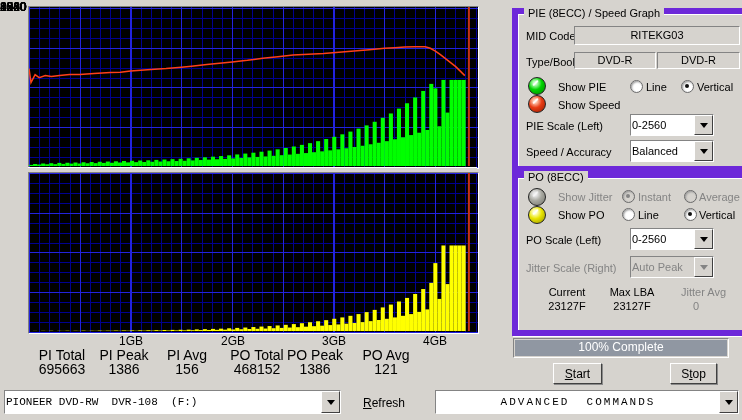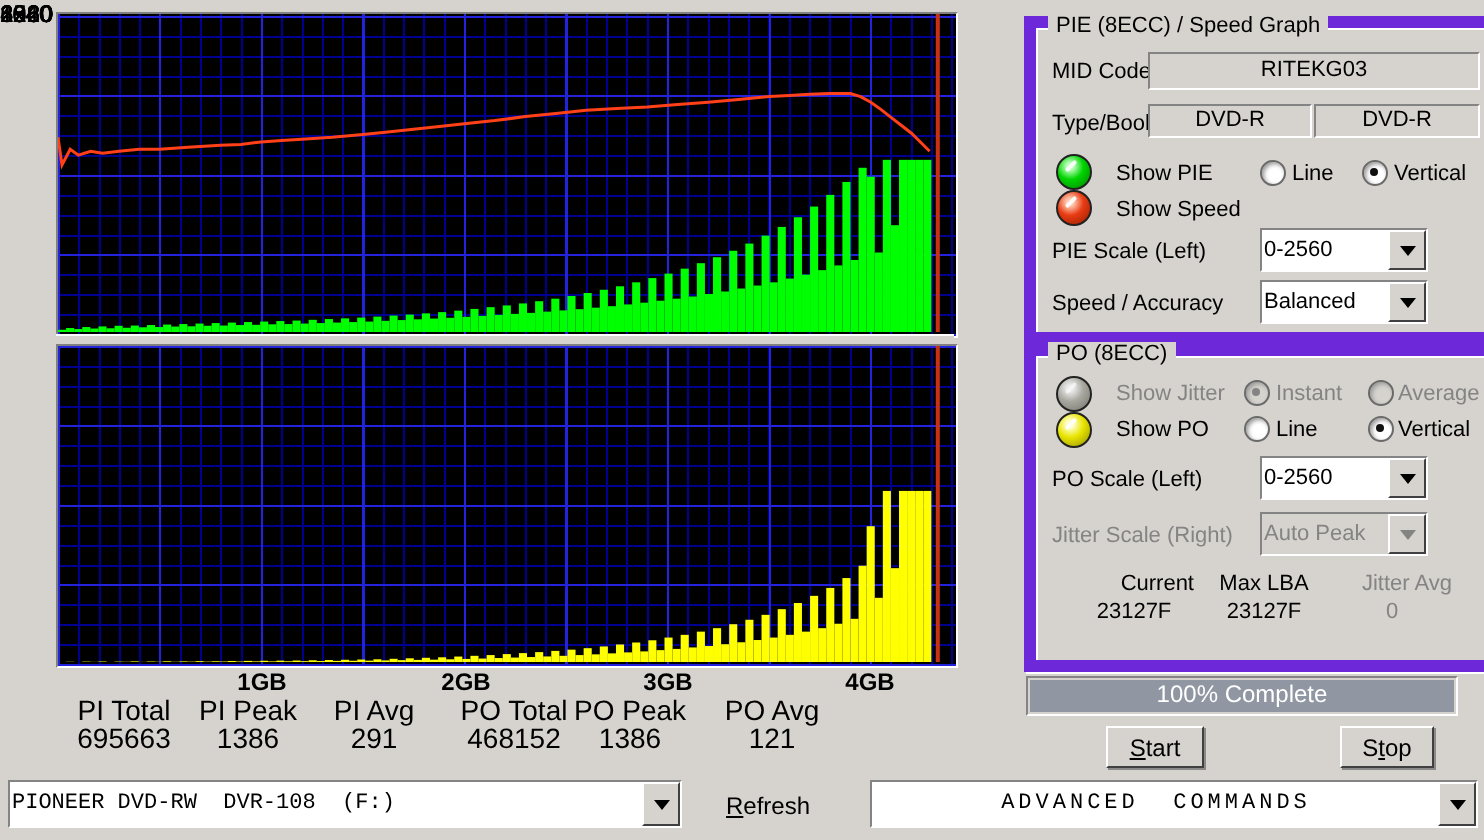--- a/index.html
+++ b/index.html
@@ -12,21 +12,21 @@
     background:
       repeating-linear-gradient(90deg,#2323dd 0 1px,transparent 1px 50.75px),
       repeating-linear-gradient(0deg,#2323dd 0 1px,transparent 1px 39.75px),
       repeating-linear-gradient(90deg,#000090 0 1px,transparent 1px 10.15px),
       repeating-linear-gradient(0deg,#000090 0 1px,transparent 1px 9.94px),
       #000;}
   .plot svg{position:absolute;left:0;top:0;}
   .divider{position:absolute;background:#D6D3CE;border-top:1px solid #fff;border-bottom:1px solid #808080;}
   .tick{position:absolute;font-size:12px;color:#000;}
   .tick.left{width:26px;text-align:right;}
-  .tick.xc{transform:translateX(-50%);font-weight:bold;}
+  .tick.xc{transform:translateX(-50%);}
   
   .stat{position:absolute;width:100px;text-align:center;transform:translateX(-50%);font-size:14px;}
   
   .group{position:absolute;border:6px solid #6d28d9;box-shadow:1px 1px 0 #fff,inset 1px 1px 0 #fff;}
   .group-title{position:absolute;top:-7px;left:6px;background:#D6D3CE;padding:0 4px;font-size:11px;}
   .lbl{position:absolute;font-size:11px;white-space:nowrap;}
   .lbl.dis{color:#848484;}
   
   .field{position:absolute;border:1px solid;border-color:#848484 #fff #fff #848484;
          background:#D6D3CE;text-align:center;font-size:11px;line-height:17px;}
@@ -327,21 +327,21 @@
   <span class="tick xc abs" style="left:435px;top:334px">4GB</span>
 
   <span class="stat" style="left:62px;top:347px">PI Total</span>
   <span class="stat" style="left:124px;top:347px">PI Peak</span>
   <span class="stat" style="left:257px;top:347px">PO Total</span>
   <span class="stat" style="left:187px;top:347px">PI Avg</span>
   <span class="stat" style="left:315px;top:347px">PO Peak</span>
   <span class="stat" style="left:386px;top:347px">PO Avg</span>
   <span class="stat" style="left:62px;top:361px">695663</span>
   <span class="stat" style="left:124px;top:361px">1386</span>
-  <span class="stat" style="left:187px;top:361px">291</span>
+  <span class="stat" style="left:187px;top:361px">156</span>
   <span class="stat" style="left:257px;top:361px">468152</span>
   <span class="stat" style="left:315px;top:361px">1386</span>
   <span class="stat" style="left:386px;top:361px">121</span>
 
   <div class="group" style="left:512px;top:8px;width:224px;height:152px">
     <span class="group-title">PIE (8ECC) / Speed Graph</span>
 
     <span class="lbl" style="left:8px;top:16px">MID Code</span>
     <div class="field" style="left:56px;top:12px;width:164px;height:17px">RITEKG03</div>
 
@@ -402,21 +402,21 @@
     </div>
 
     <span class="lbl dis" style="left:8px;top:84px">Jitter Scale (Right)</span>
     <div class="combo dis" style="left:112px;top:78px;width:82px;height:20px">
       <span class="val">Auto Peak</span>
       <span class="btn-drop">
           <span class="arr"></span>
         </span>
     </div>
 
-    <span class="lbl" style="left:34px;top:108px;width:60px;text-align:right;transform:translateX(-15px)">Current</span>
+    <span class="lbl" style="left:34px;top:108px;width:60px;text-align:center;transform:translateX(-15px)">Current</span>
     <span class="lbl" style="left:84px;top:108px;width:60px;text-align:center">Max LBA</span>
     <span class="lbl dis" style="left:148px;top:108px;width:60px;text-align:right">Jitter Avg</span>
     <span class="lbl" style="left:34px;top:122px;width:60px;text-align:center;transform:translateX(-15px)">23127F</span>
     <span class="lbl" style="left:84px;top:122px;width:60px;text-align:center">23127F</span>
     <span class="lbl dis" style="left:148px;top:122px;width:60px;text-align:center">0</span>
   </div>
 
   <div class="progress" style="left:513px;top:338px;width:214px;height:18px">
     <div class="fill">100% Complete</div>
   </div>

